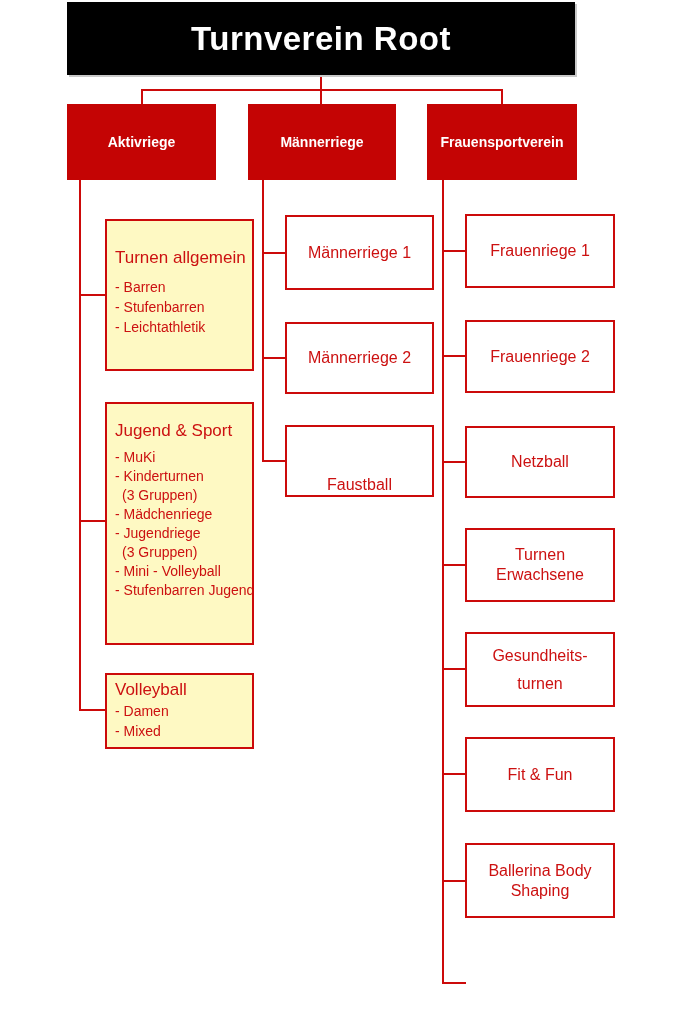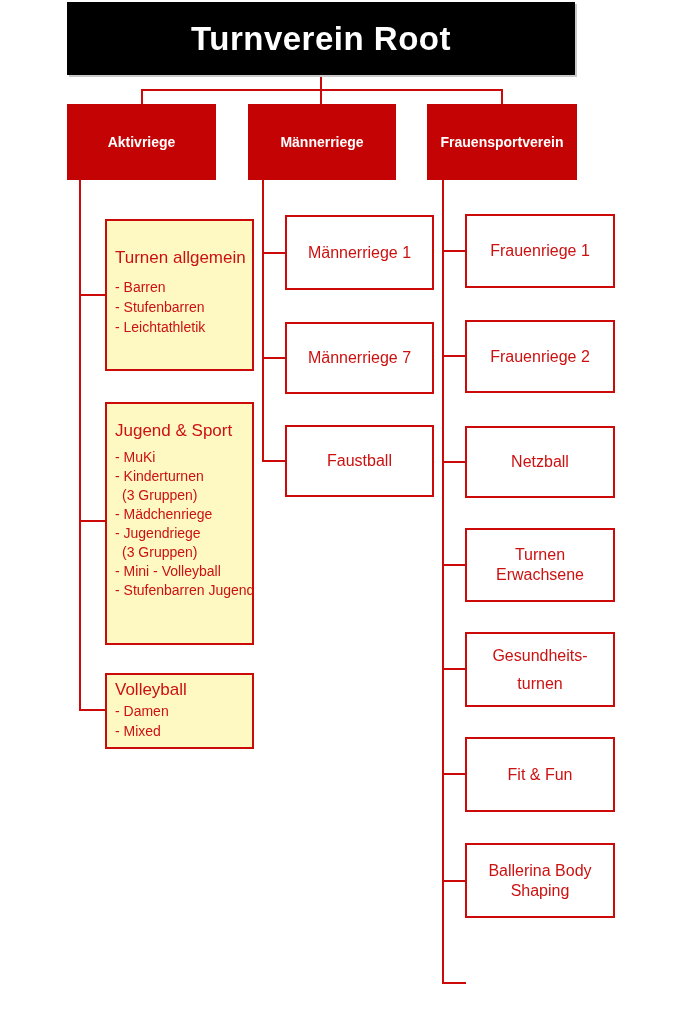--- a/index.html
+++ b/index.html
@@ -125,23 +125,23 @@
     <div class="group-items">
       <div class="group-item">- Damen</div>
       <div class="group-item">- Mixed</div>
     </div>
   </div>
 
   <div class="leaf" style="left:285px;top:215px;width:149px;height:75px;">
     <span>Männerriege 1</span>
   </div>
   <div class="leaf" style="left:285px;top:322px;width:149px;height:72px;">
-    <span>Männerriege 7</span>
+    <span>Männerriege 2</span>
   </div>
-  <div class="leaf" style="left:285px;top:425px;width:149px;height:72px;">
+  <div class="leaf" style="left:285px;top:425px;width:149px;height:72px;justify-content:flex-end;">
     <span>Faustball</span>
   </div>
 
   <div class="leaf" style="left:465px;top:214px;width:150px;height:74px;">
     <span>Frauenriege 1</span>
   </div>
   <div class="leaf" style="left:465px;top:320px;width:150px;height:73px;">
     <span>Frauenriege 2</span>
   </div>
   <div class="leaf" style="left:465px;top:426px;width:150px;height:72px;">

